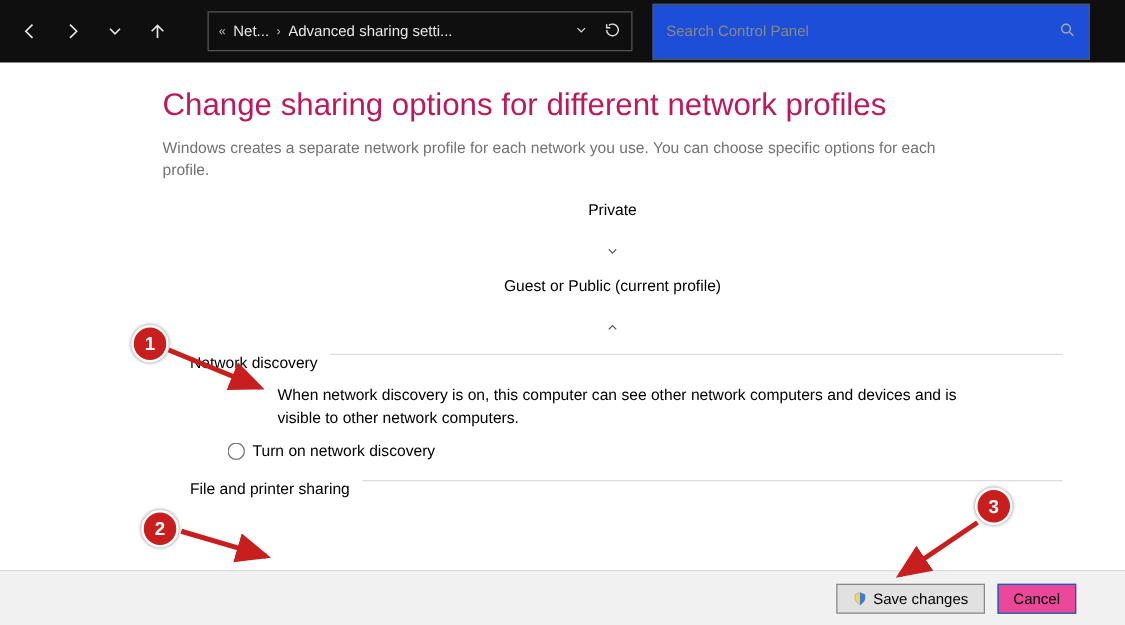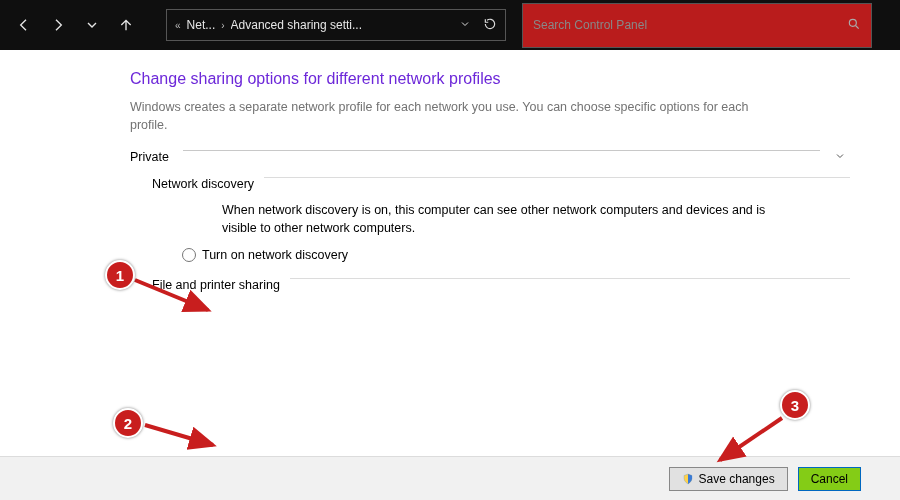--- a/index.html
+++ b/index.html
@@ -9,31 +9,31 @@
   .navbar { background: #0f0f0f; height: 50px; display: flex; align-items: center; padding: 0 10px; gap: 6px; }
   .nav-btn { width: 28px; height: 28px; display: flex; align-items: center; justify-content: center; color: #e6e6e6; cursor: pointer; }
   .nav-btn svg { width: 16px; height: 16px; fill: none; stroke: #e6e6e6; stroke-width: 2; }
 
   .breadcrumb-bar { display: flex; align-items: center; background: #0f0f0f; border: 1px solid #555; height: 32px; margin-left: 20px; padding: 0 8px; gap: 6px; width: 340px; color: #e6e6e6; font-size: 12px; }
   .breadcrumb-bar .bc-sep { color: #bbb; font-size: 10px; }
   .breadcrumb-bar .bc-text { white-space: nowrap; overflow: hidden; text-overflow: ellipsis; }
   .bc-dropdown { margin-left: auto; }
   .bc-refresh { margin-left: 6px; }
 
-  .search-bar { display: flex; align-items: center; background: #b91c1c; border: 1px solid #555; height: 45px; margin-left: 10px; padding: 0 10px; flex: 1; max-width: 350px; }
+  .search-bar { display: flex; align-items: center; background: #1d4ed8; border: 1px solid #555; height: 45px; margin-left: 10px; padding: 0 10px; flex: 1; max-width: 350px; }
   .search-bar input { background: transparent; border: none; outline: none; color: #ddd; font-size: 12px; width: 100%; }
   .search-bar input::placeholder { color: #888; }
   .search-icon svg { width: 14px; height: 14px; stroke: #aaa; fill: none; stroke-width: 2; }
 
   
   .content { padding: 20px 50px 0 130px; height: 410px; overflow: hidden; position: relative; }
-  h1.title { color: #6d28d9; font-weight: 400; font-size: 16px; margin-bottom: 10px; }
+  h1.title { color: #be185d; font-weight: 400; font-size: 25px; margin-bottom: 10px; }
   p.desc { color: #737373; font-size: 12.5px; line-height: 1.45; margin-bottom: 16px; max-width: 640px; }
 
-  .section-header { display: flex; gap: 10px; margin-bottom: 12px; cursor: pointer; }
+  .section-header { display: flex; align-items: center; gap: 10px; margin-bottom: 12px; cursor: pointer; flex-direction: column; }
   .section-header .label { font-size: 12.5px; }
   .section-header .rule { flex: 1; height: 1px; background: #c8c8c8; margin-left: 4px; }
   .chev { width: 20px; text-align: center; color: #555; }
   .chev svg { width: 12px; height: 12px; fill: none; stroke: #555; stroke-width: 2; }
 
   .subsection { margin-left: 22px; margin-bottom: 12px; }
   .sub-header { display: flex; align-items: flex-start; gap: 10px; margin-bottom: 10px; }
   .sub-header .label { font-size: 12.5px; }
   .sub-header .rule { flex: 1; height: 1px; background: #dcdcdc; }
 
@@ -41,21 +41,21 @@
   .sub-body p { font-size: 12.5px; line-height: 1.45; margin-bottom: 10px; margin-left: 40px; }
 
   .radio-row { display: flex; align-items: center; gap: 6px; font-size: 12.5px; margin-bottom: 4px; }
   .radio-row input[type=radio] { accent-color: #0067c0; width: 14px; height: 14px; }
   .radio-row.selected input { }
 
   
   .bottom-bar { position: absolute; bottom: 0; left: 0; right: 0; height: 44px; background: #f1f1f1; border-top: 1px solid #dcdcdc; display: flex; align-items: center; justify-content: flex-end; padding-right: 39px; gap: 10px; }
   .btn { height: 24px; padding: 0 12px; border: 1px solid #888; background: #e1e1e1; font-size: 12px; display: inline-flex; align-items: center; gap: 5px; cursor: pointer; }
   .btn.primary { }
-  .btn.outline { background: #84cc16; border: 1px solid #0067c0; }
+  .btn.outline { background: #ec4899; border: 1px solid #0067c0; }
   .shield-icon { display:inline-block; width:12px; height:12px; }
 
   
   .callout { position: absolute; width: 30px; height: 30px; border-radius: 50%; background: #c81e1e; border: 2px solid #fff; display: flex; align-items: center; justify-content: center; color: #fff; font-weight: bold; font-size: 15px; box-shadow: 0 0 3px rgba(0,0,0,.5); z-index: 10; pointer-events: none; }
   .arrow { position: absolute; z-index: 9; pointer-events: none; }
 </style>
 </head>
 <body>
 
 <div class="navbar">
@@ -115,20 +115,29 @@
   <div class="section-header">
     <span class="label">Private</span>
     <span class="rule"></span>
     <span class="chev">
       <svg viewBox="0 0 24 24">
           <path d="M6 9 L12 15 L18 9"></path>
         </svg>
     </span>
   </div>
 
+  <div class="section-header">
+    <span class="label">Guest or Public (current profile)</span>
+    <span class="rule"></span>
+    <span class="chev">
+      <svg viewBox="0 0 24 24">
+          <path d="M6 15 L12 9 L18 15"></path>
+        </svg>
+    </span>
+  </div>
 
   <div class="subsection">
     <div class="sub-header">
       <span class="label">Network discovery</span>
       <span class="rule"></span>
     </div>
     <div class="sub-body">
       <p>When network discovery is on, this computer can see other network computers and devices and is visible to other network computers.</p>
       <label class="radio-row">
         <input type="radio" name="nd" style="">

